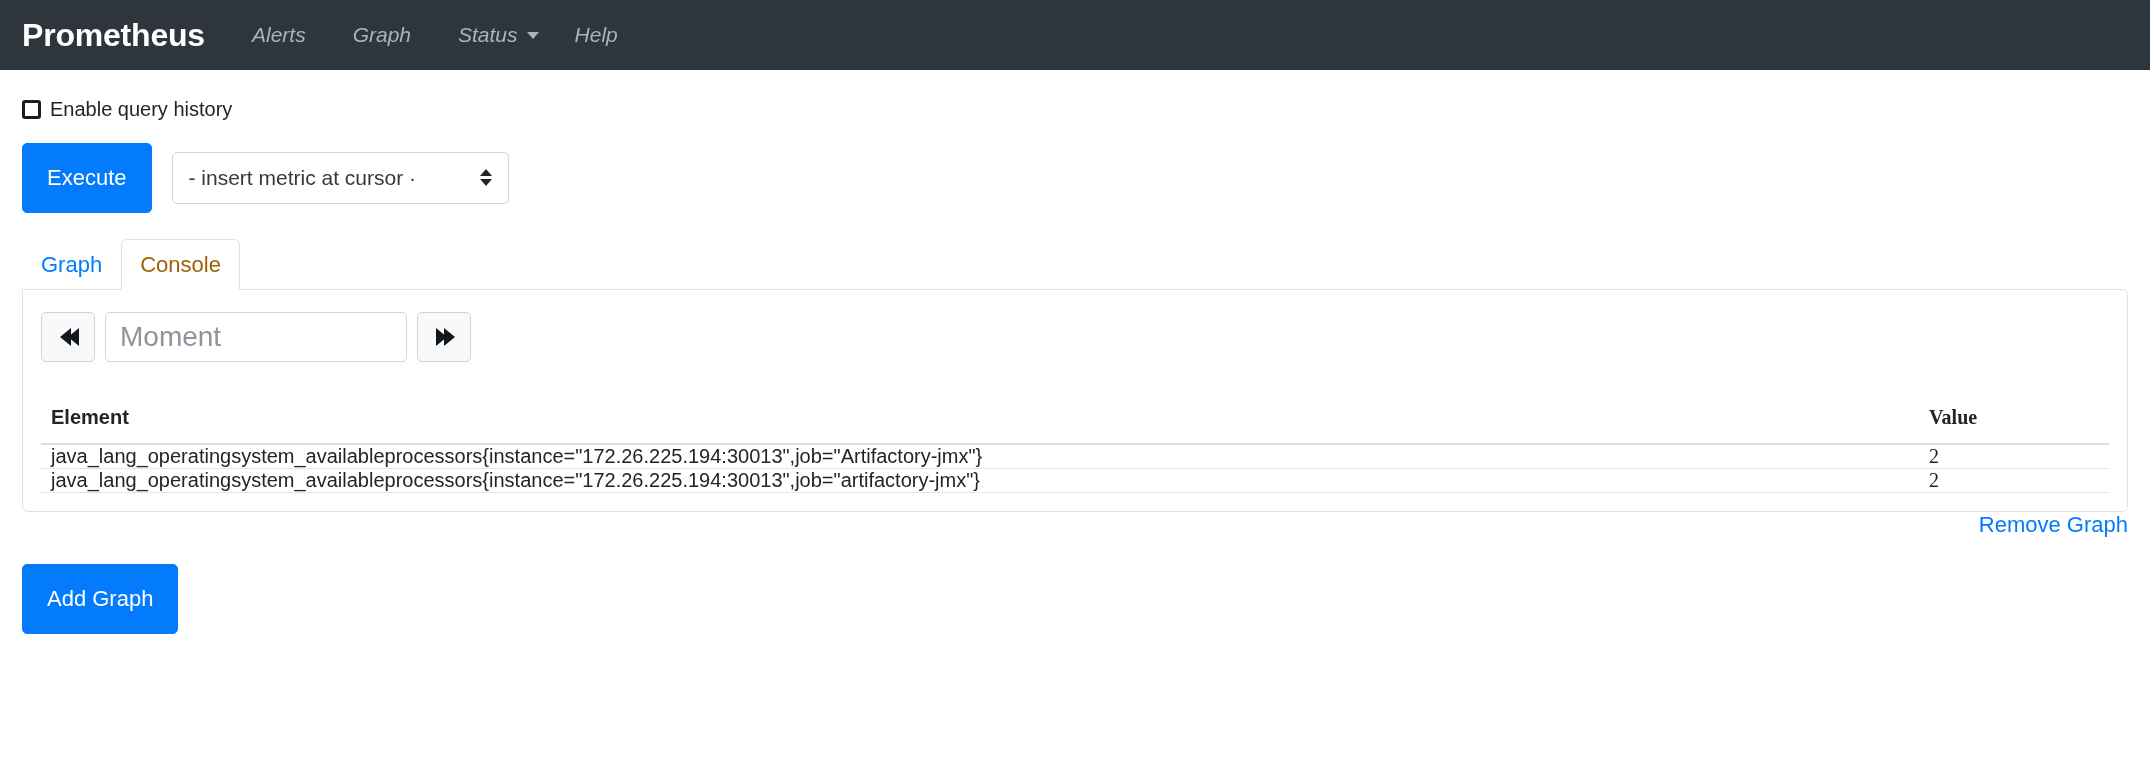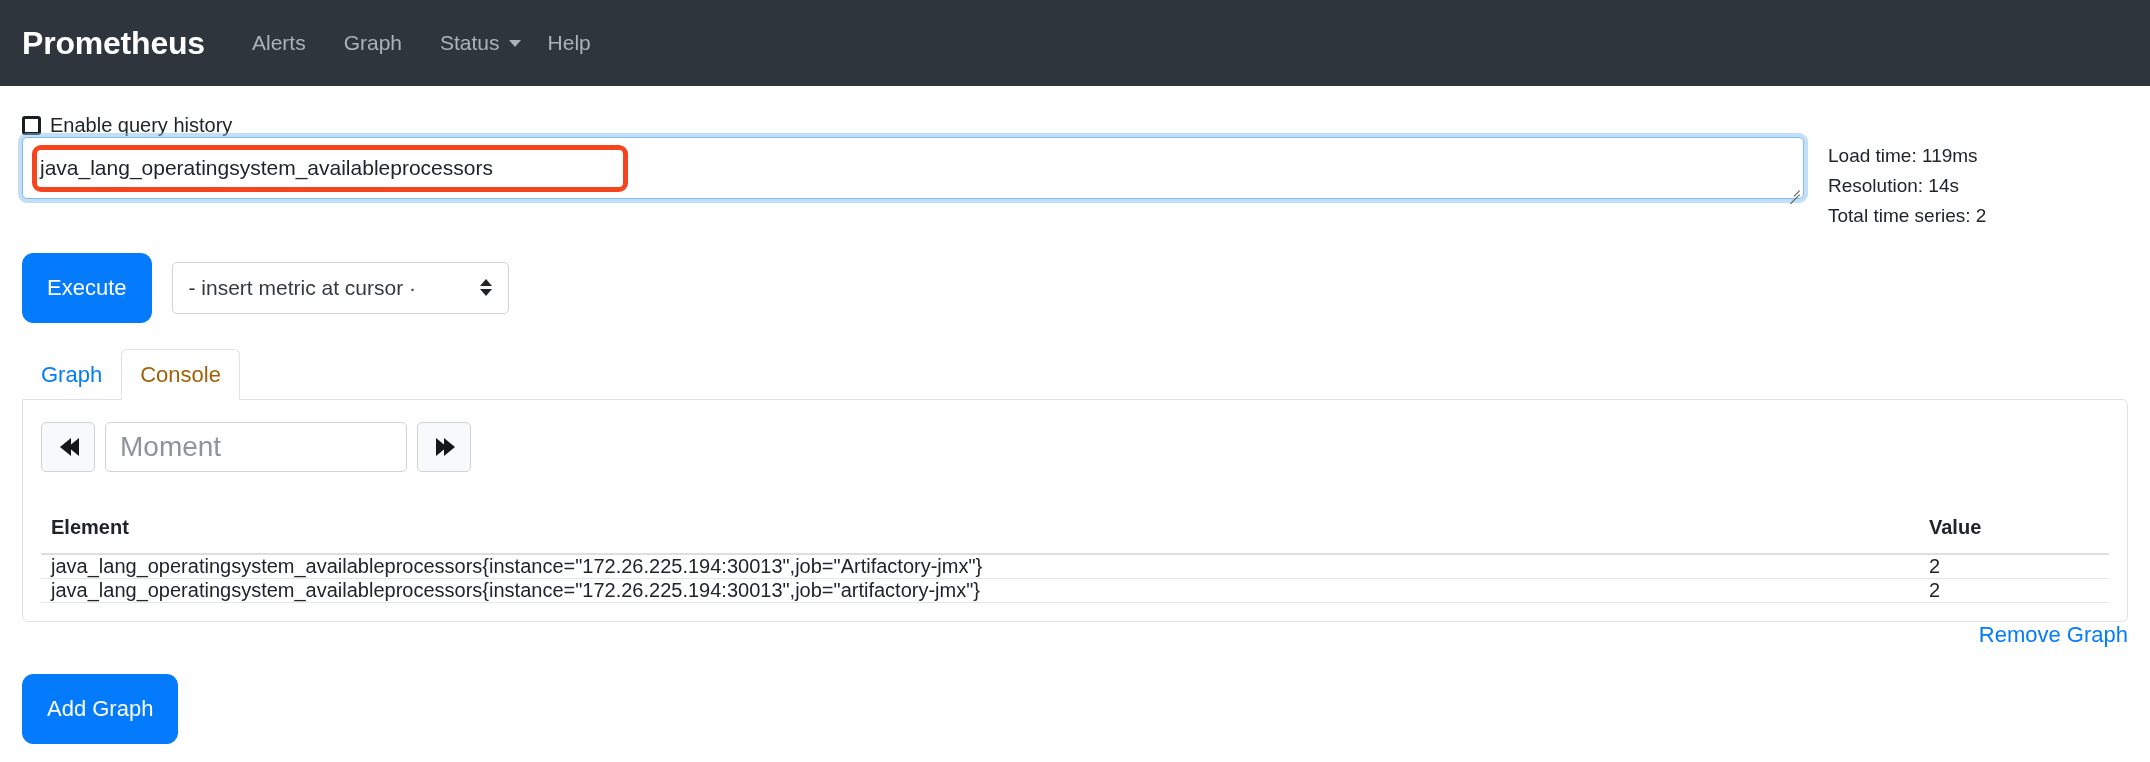--- a/index.html
+++ b/index.html
@@ -6,36 +6,36 @@
   html, body {
     margin: 0; padding: 0;
     width: 2150px; height: 762px;
     background: #ffffff;
     font-family: "Liberation Sans", sans-serif;
     -webkit-font-smoothing: antialiased;
   }
 
   
   .navbar {
-    height: 86px;
+    height: 70px;
     background: #2f353c;
     display: flex;
     align-items: center;
     padding: 0 22px;
   }
   .brand {
     color: #ffffff;
     font-size: 32px;
     font-weight: 700;
     letter-spacing: -0.2px;
     margin-right: 30px;
     white-space: nowrap;
     cursor: pointer;
   }
-  .nav-links { display: flex; align-items: flex-start; gap: 4px; }
+  .nav-links { display: flex; align-items: flex-start; gap: 13px; font-style: italic; }
   .nav-link {
     color: #aab2ba;
     font-size: 21px;
     padding: 8px 17px;
     text-decoration: none;
     white-space: nowrap;
     cursor: pointer;
   }
   .nav-dropdown { display: flex; align-items: center; }
   .caret {
@@ -145,21 +145,21 @@
   
   .exec-row {
     display: flex;
     align-items: center;
     margin-top: 22px;
   }
   .btn-primary {
     background: #037bfc;
     color: #ffffff;
     border: 1px solid #037bfc;
-    border-radius: 11px;
+    border-radius: 5px;
     font-size: 22px;
     font-family: "Liberation Sans", sans-serif;
     padding: 20px 24px;
     cursor: pointer;
     line-height: 1.25;
   }
   .metric-select {
     margin-left: 20px;
     min-width: 337px;
     height: 52px;
@@ -274,21 +274,21 @@
   }
   table.result td {
     font-size: 20px;
     color: #212529;
     padding: 0 10px;
     border-bottom: 1px solid #e4e7ea;
     overflow: hidden;
     text-overflow: ellipsis;
     white-space: nowrap;
   }
-  th.col-value, td.col-value { width: 190px; }
+  th.col-value, td.col-value { width: 190px; font-family: Liberation Serif, serif; }
 
   .remove-row {
     display: flex;
     justify-content: flex-end;
   }
   .link-blue {
     color: #037bfc;
     font-size: 22px;
     text-decoration: none;
     cursor: pointer;
@@ -313,37 +313,20 @@
   </div>
 </div>
 
 <div class="page">
 
   <div class="history-row">
     <span class="chk"></span>
     <span class="history-label">Enable query history</span>
   </div>
 
-  <div class="query-wrap">
-    <div class="query-col">
-      <div class="textarea-box">
-        <div class="textarea-text">java_lang_operatingsystem_availableprocessors</div>
-        <div class="annot-box"></div>
-        <div class="resize-grip">
-            <i></i>
-            <i></i>
-          </div>
-      </div>
-    </div>
-    <div class="stats">
-      <div>Load time: 119ms</div>
-      <div>Resolution: 14s</div>
-      <div>Total time series: 2</div>
-    </div>
-  </div>
 
   <div class="exec-row">
     <button class="btn-primary">Execute</button>
     <div class="metric-select">
       <span>- insert metric at cursor ·</span>
       <span class="spinner-ico">
           <b></b>
           <b></b>
         </span>
     </div>

